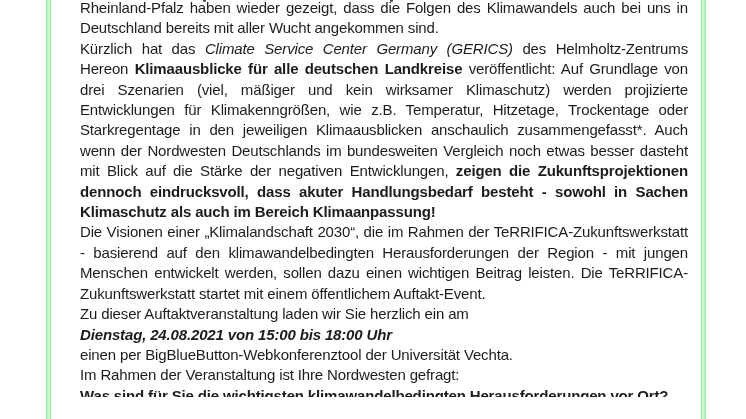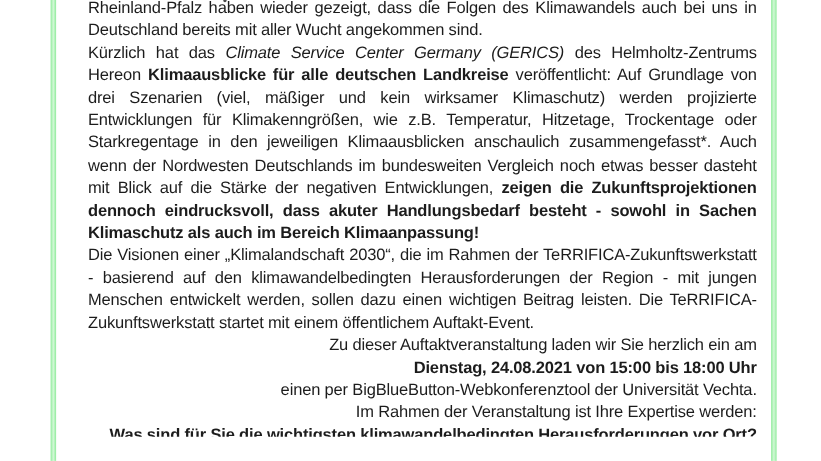--- a/index.html
+++ b/index.html
@@ -16,29 +16,29 @@
   .vborder.left{left:46px;}
   .vborder.right{left:701px;}
 
   .content{
     position:absolute;left:80px;top:0;width:608px;margin-top:-2px;
     color:#1c1c1c;font-size:15px;line-height:20.4px;
     letter-spacing:-0.15px;
   }
   .content p{margin:0;}
   p.just{text-align:justify;text-justify:inter-word;}
-  p.center{text-align:right;}
+  p.center{text-align:left;}
   .b{font-weight:bold;}
   .i{font-style:italic;}
 
   .p-intro{margin-bottom:6px;}
   .p-gerics{margin-bottom:6px;}
   .p-visionen{margin-bottom:0;}
   .p-invite{margin-bottom:2px;}
-  .p-date{margin-bottom:0;font-weight:bold;}
+  .p-date{margin-bottom:0;font-weight:bold;font-style:italic;}
   .p-online{margin-bottom:4px;}
   .p-expertise{margin-bottom:5px;}
 
   
   .bottom-clip{height:11px;overflow:hidden;}
   .bottom-clip p{font-weight:bold;}
 
   
   .top-specks{position:absolute;left:80px;top:0;width:608px;height:3px;pointer-events:none;}
   .top-specks::before,.top-specks::after{
@@ -64,20 +64,20 @@
     <p class="just p-gerics"><span>Kürzlich hat das </span><span class="i">Climate Service Center Germany (GERICS)</span><span> des Helmholtz-Zentrums Hereon </span><span class="b">Klimaausblicke für alle deutschen Landkreise</span><span> veröffentlicht: Auf Grundlage von drei Szenarien (viel, mäßiger und kein wirksamer Klimaschutz) werden projizierte Entwicklungen für Klimakenngrößen, wie z.B. Temperatur, Hitzetage, Trockentage oder Starkregentage in den jeweiligen Klimaausblicken anschaulich zusammengefasst*. Auch wenn der Nordwesten Deutschlands im bundesweiten Vergleich noch etwas besser dasteht mit Blick auf die Stärke der negativen Entwicklungen, </span><span class="b">zeigen die Zukunftsprojektionen dennoch eindrucksvoll, dass akuter Handlungsbedarf besteht - sowohl in Sachen Klimaschutz als auch im Bereich Klimaanpassung!</span></p>
 
     <p class="just p-visionen"><span>Die Visionen einer „Klimalandschaft 2030“, die im Rahmen der TeRRIFICA-Zukunftswerkstatt - basierend auf den klimawandelbedingten Herausforderungen der Region - mit jungen Menschen entwickelt werden, sollen dazu einen wichtigen Beitrag leisten.  Die TeRRIFICA-Zukunftswerkstatt startet mit einem öffentlichem Auftakt-Event.</span></p>
 
     <p class="center p-invite"><span>Zu dieser Auftaktveranstaltung laden wir Sie herzlich ein am</span></p>
 
     <p class="center p-date"><span>Dienstag, 24.08.2021 von 15:00 bis 18:00 Uhr</span></p>
 
     <p class="center p-online"><span>einen per BigBlueButton-Webkonferenztool der Universität Vechta.</span></p>
 
-    <p class="center p-expertise"><span>Im Rahmen der Veranstaltung ist Ihre Expertise werden:</span></p>
+    <p class="center p-expertise"><span>Im Rahmen der Veranstaltung ist Ihre Nordwesten gefragt:</span></p>
 
     <div class="bottom-clip">
         <p class="center"><span>Was sind für Sie die wichtigsten klimawandelbedingten Herausforderungen vor Ort?</span></p>
       </div>
 
   </div>
 </div>
 
 </body></html>

